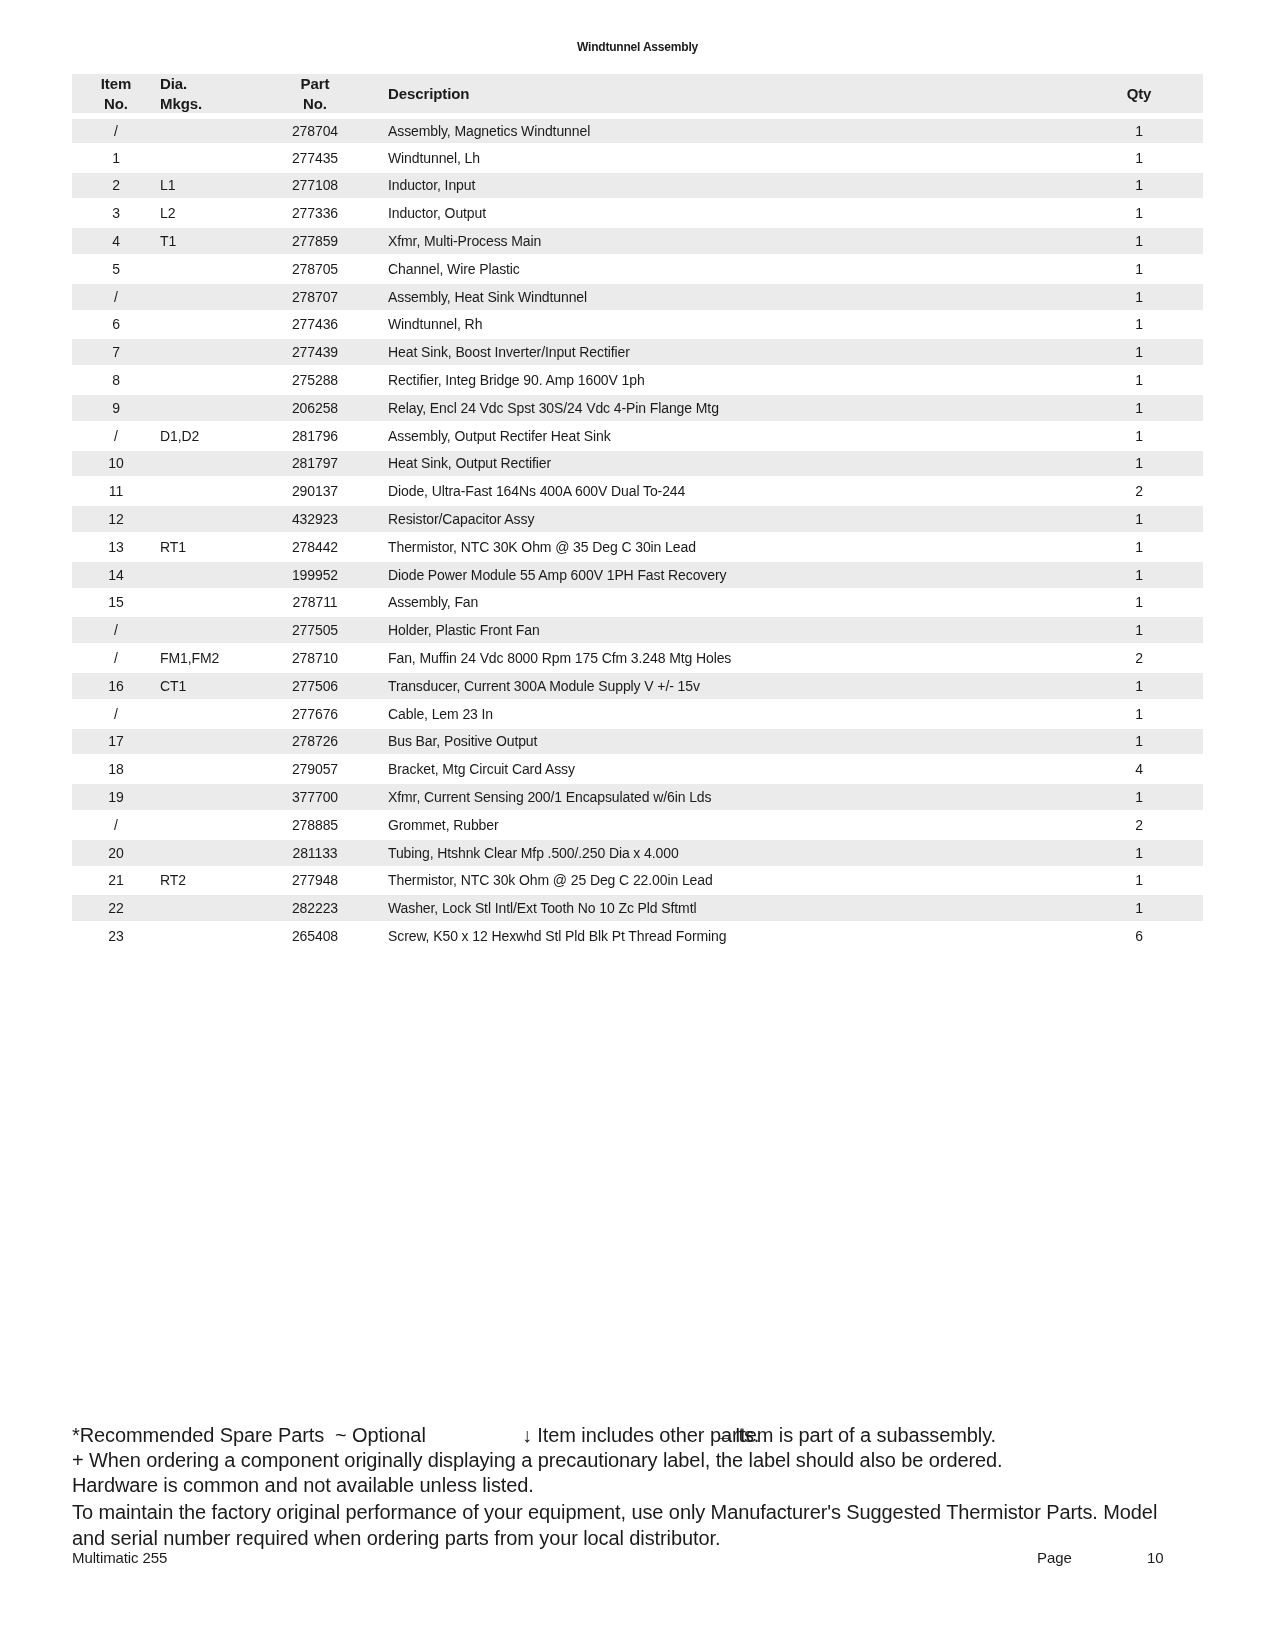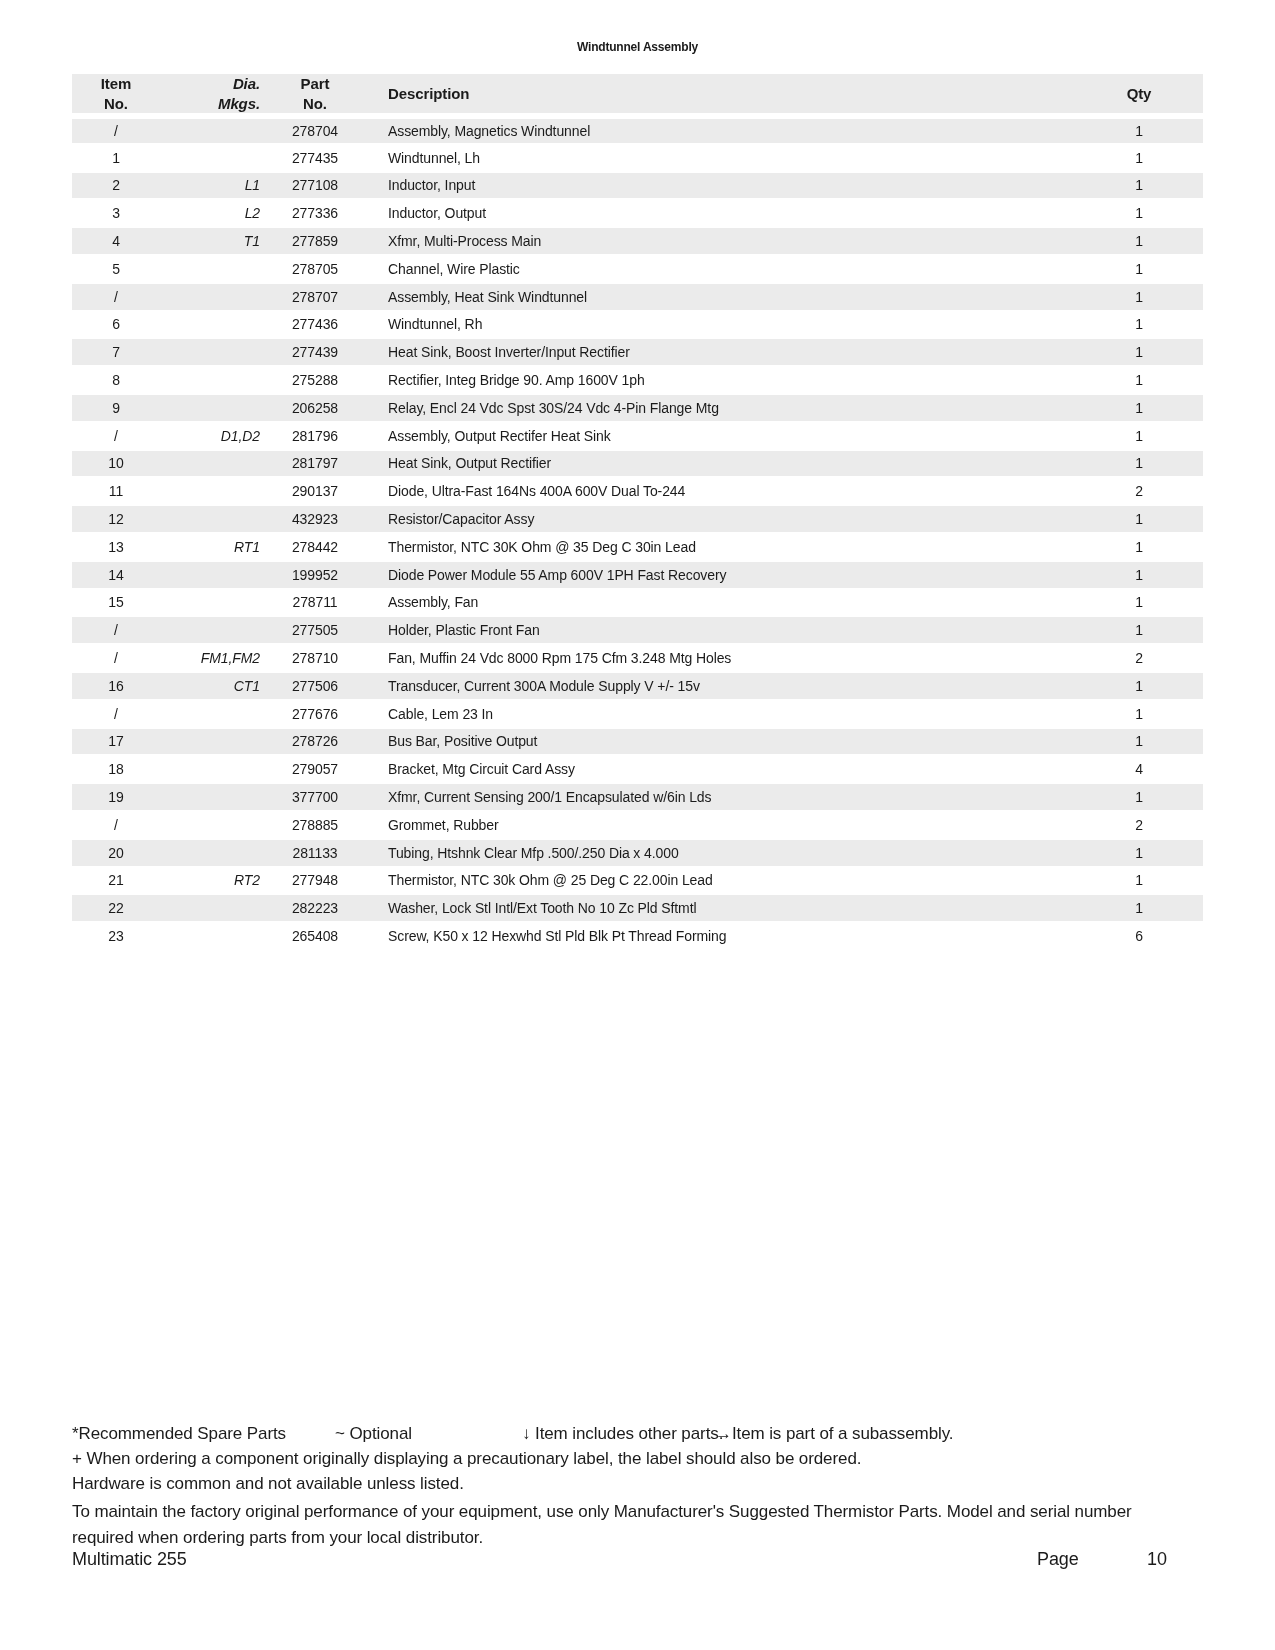--- a/index.html
+++ b/index.html
@@ -45,42 +45,42 @@
     height: 27.8px;
     padding: 0;
     vertical-align: middle;
     border-top: 2px solid #ffffff;
     border-bottom: 2px solid #ffffff;
     white-space: nowrap;
     overflow: hidden;
   }
   .parts-table tbody tr:nth-child(odd) td { background: #ebebeb; }
   .col-item  { text-align: center; }
-  .col-dia   { text-align: right; font-style: italic; }
+  .col-dia   { text-align: left; }
   .col-part  { text-align: center; }
   .col-desc  { text-align: left; padding-left: 18px !important; }
   .col-qty   { text-align: center; }
   .footnotes-line {
     position: absolute;
     left: 72px;
     width: 1131px;
-    font-size: 17px;
+    font-size: 20px;
     letter-spacing: -0.1px;
     color: #1b1b1b;
   }
   .legend-row { top: 1424px; height: 20px; }
   .legend-row span { position: absolute; top: 0; white-space: nowrap; }
   .legend-spare   { left: 0; }
   .legend-optional{ left: 263px; }
   .legend-includes{ left: 450px; }
   .legend-subasm  { left: 643px; }
   .note-precaution { top: 1449px; }
   .note-hardware   { top: 1474px; }
   .note-oem        { top: 1499px; width: 1115px; line-height: 26px; }
-  .footer-row { top: 1549px; height: 22px; font-size: 18px; }
+  .footer-row { top: 1549px; height: 22px; font-size: 15px; }
   .footer-model { position: absolute; left: 0; top: 0; white-space: nowrap; }
   .footer-page-label  { position: absolute; left: 965px; top: 0; }
   .footer-page-number { position: absolute; left: 1075px; top: 0; }
 </style>
 </head>
 <body>
 
 <div class="page">
 
   <div class="doc-title">Windtunnel Assembly</div>

